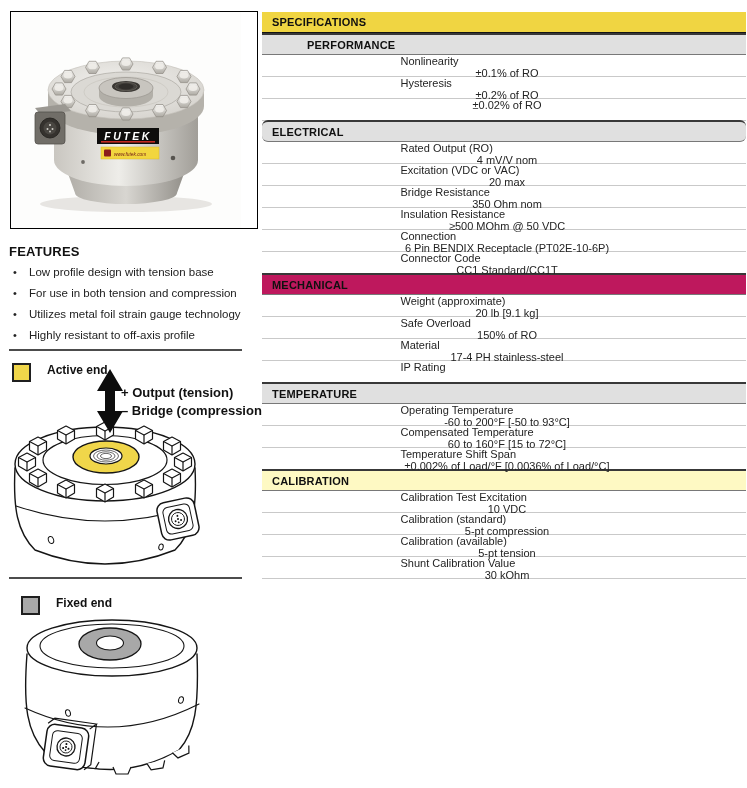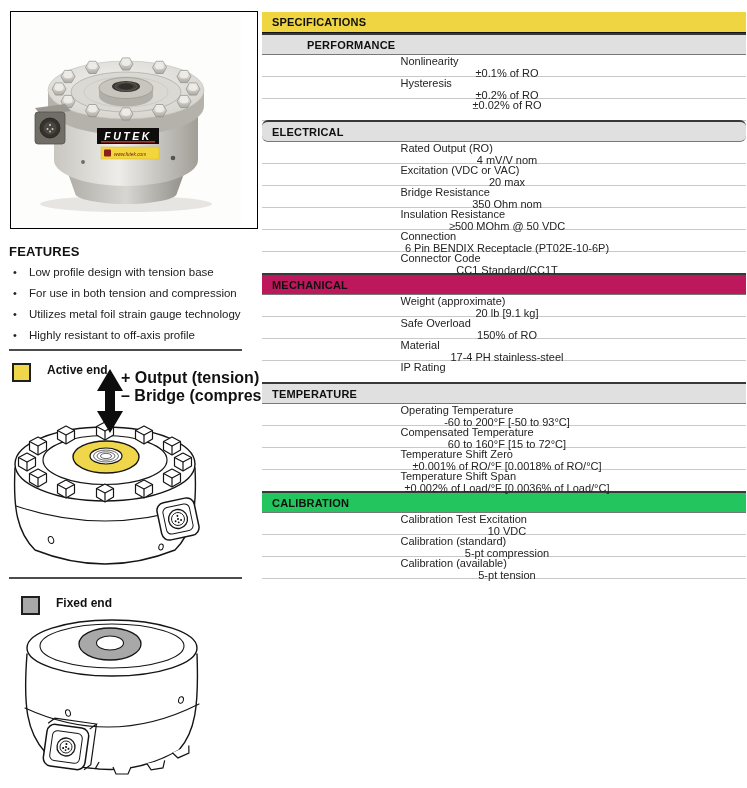--- a/index.html
+++ b/index.html
@@ -13,21 +13,21 @@
   .features-list { position:absolute; left:9px; top:266px; width:238px; }
   .feature-item { display:flex; margin-bottom:8px; font-size:11.5px; line-height:13px; color:#222; }
   .bullet { width:20px; flex:0 0 20px; padding-left:4px; font-size:11px; }
   .divider { position:absolute; left:9px; width:233px; border-top:2px solid #4c4c4c; }
   .d1 { top:349px; } .d2 { top:577px; }
   .legend { position:absolute; display:flex; gap:16px; }
   .active-legend { left:12px; top:363px; }
   .fixed-legend { left:12px; top:596px;padding-left:9px; }
   .swatch { width:19px; height:19px; border:2px solid #1f1f1f; display:inline-block; }
   .legend-label { font-size:12px; font-weight:700; color:#111; }
-  .out-label { position:absolute; font-size:16px; font-weight:700; color:#111; white-space:nowrap; }
+  .out-label { position:absolute; font-size:13px; font-weight:700; color:#111; white-space:nowrap;margin-top:16px; }
   .pos { left:121px; top:369px; } .neg { left:121px; top:387px; }
   .active-svg { position:absolute; left:9px; top:356px; }
   .fixed-svg { position:absolute; left:9px; top:612px; }
 
   
   .spec-table { position:absolute; left:262px; top:12px; width:484px; }
   .spec-table .row { height:22px; display:flex; align-items:center; font-size:11px; }
   .title-row { font-weight:700; font-size:11.5px; padding-left:10px; color:#101010; border-bottom:2px solid #141414; letter-spacing:.2px; }
   .section-row { font-weight:700; padding-left:10px; color:#101010; border-top:2px solid #383838; border-bottom:1px solid #787878; margin-top:-1px; letter-spacing:.2px; }
   .data-row { border-bottom:1px solid #c9c9c9; background:#fff;flex-direction:column; }
@@ -299,35 +299,35 @@
       <div class="row section-row" style="background: rgb(224, 224, 224);">TEMPERATURE</div>
       <div class="row data-row">
         <div class="cell label">Operating Temperature</div>
         <div class="cell value">-60 to 200°F [-50 to 93°C]</div>
       </div>
       <div class="row data-row">
         <div class="cell label">Compensated Temperature</div>
         <div class="cell value">60 to 160°F [15 to 72°C]</div>
       </div>
       <div class="row data-row">
-        <div class="cell label">Temperature Shift Zero</div>
-        <div class="cell value">±0.001% of RO/°F [0.0018% of RO/°C]</div>
-      </div>
-      <div class="row data-row">
         <div class="cell label">Temperature Shift Span</div>
         <div class="cell value">±0.002% of Load/°F [0.0036% of Load/°C]</div>
       </div>
-      <div class="row section-row" style="background: #22c55e;">CALIBRATION</div>
+      <div class="row section-row" style="background: #fef9c3;">CALIBRATION</div>
       <div class="row data-row">
         <div class="cell label">Calibration Test Excitation</div>
         <div class="cell value">10 VDC</div>
       </div>
       <div class="row data-row">
         <div class="cell label">Calibration (standard)</div>
         <div class="cell value">5-pt compression</div>
       </div>
       <div class="row data-row">
         <div class="cell label">Calibration (available)</div>
         <div class="cell value">5-pt tension</div>
       </div>
+      <div class="row data-row">
+        <div class="cell label">Shunt Calibration Value</div>
+        <div class="cell value">30 kOhm</div>
+      </div>
     </div>
 
 </div>
 
 </body></html>

